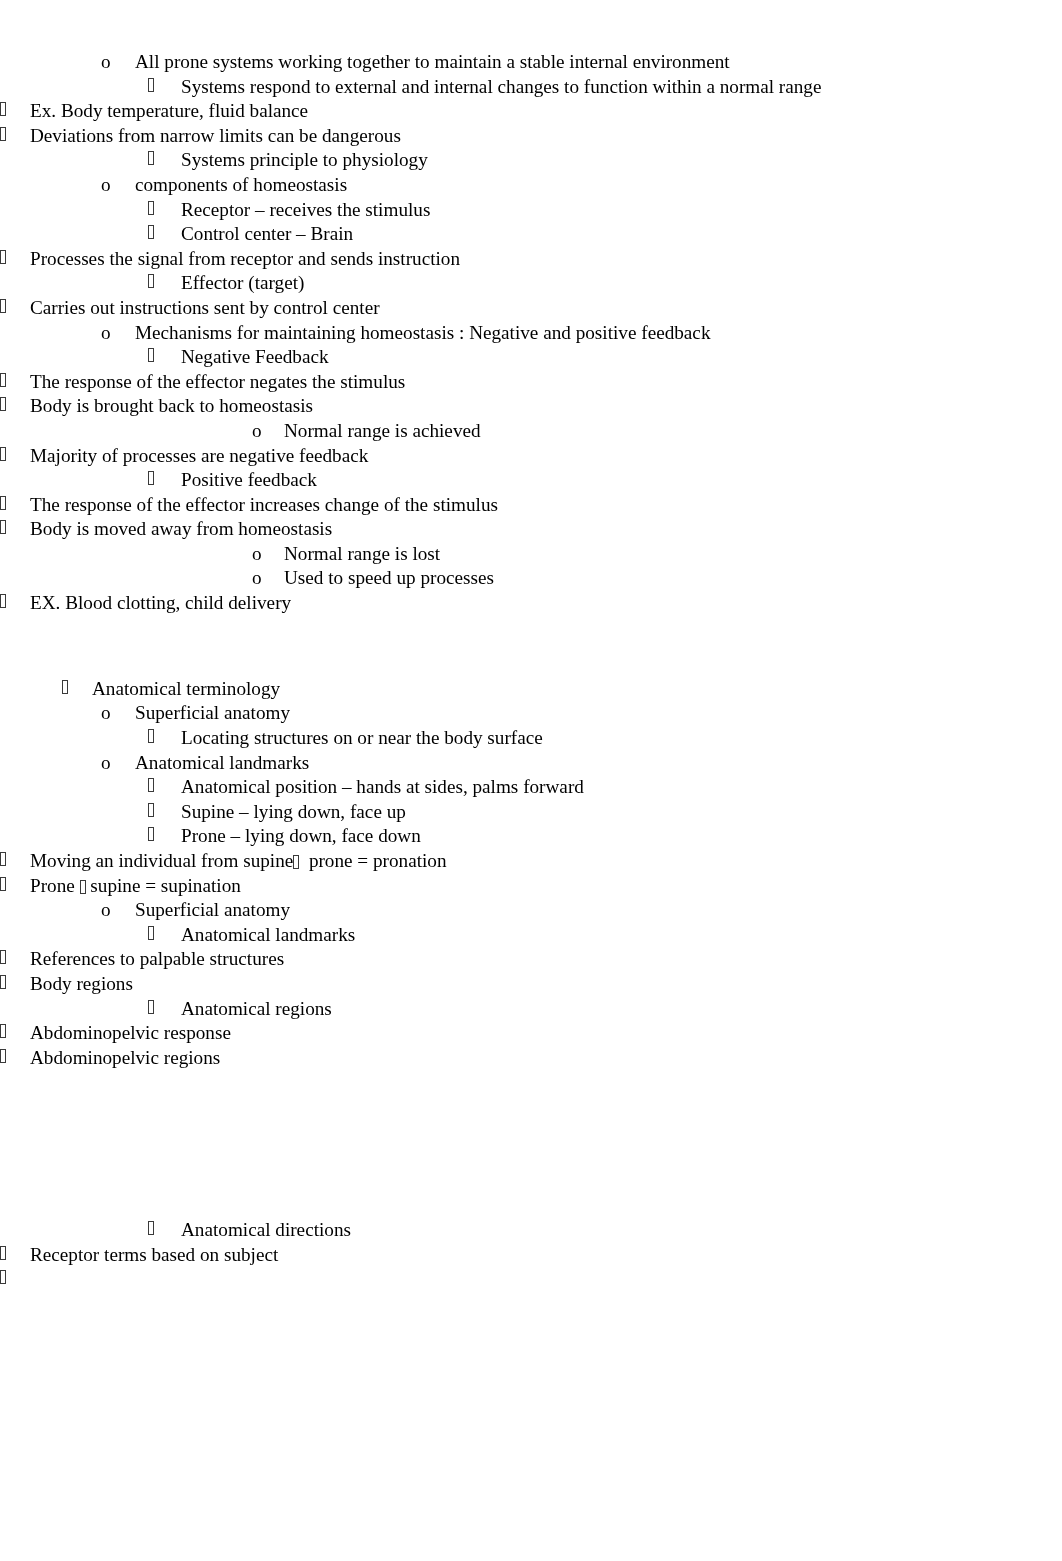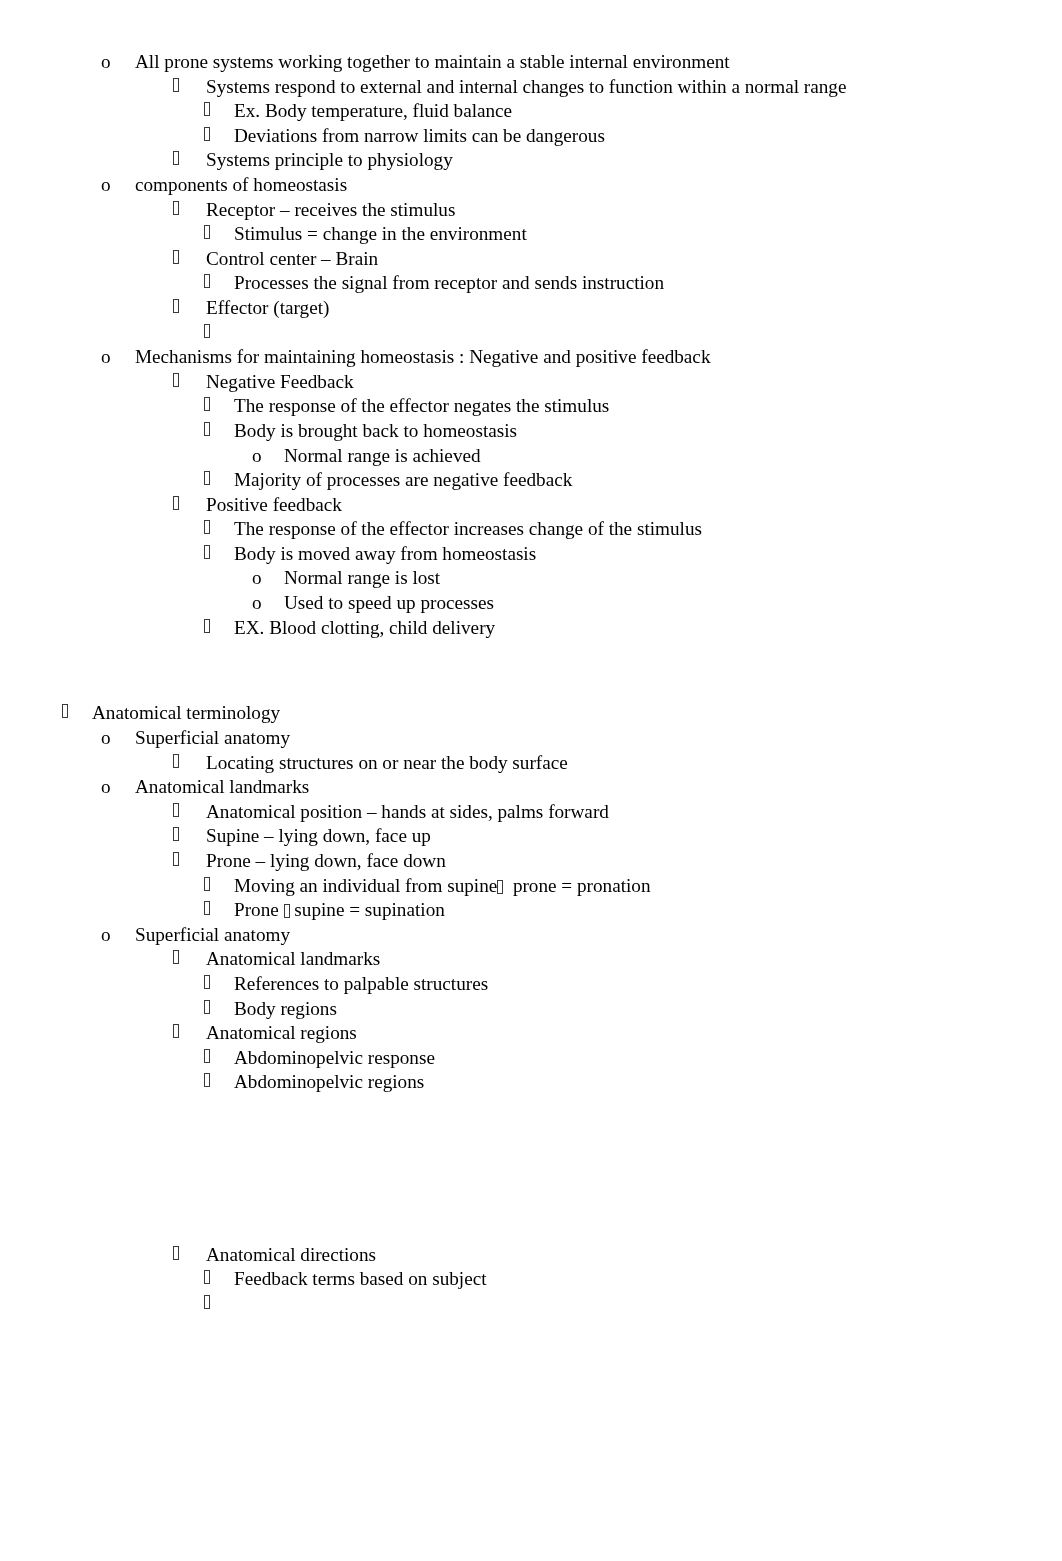--- a/index.html
+++ b/index.html
@@ -76,47 +76,46 @@
     top: 2px;
     vertical-align: baseline;
     background: transparent;
   }
 
   
   .lvl-1 { padding-left: 62px; margin-top: 12px;  }
   .lvl-1 .marker { width: 30px; }
   .lvl-2 { padding-left: 101px; }
   .lvl-2 .marker { width: 34px; }
-  .lvl-3 { padding-left: 148px; margin-left: 25px; }
+  .lvl-3 { padding-left: 148px; }
   .lvl-3 .marker { width: 33px; }
-  .lvl-4 { padding-left: 204px; }
+  .lvl-4 { }
   .lvl-4 .marker { width: 30px; }
   .lvl-5 { padding-left: 252px; }
   .lvl-5 .marker { width: 32px; }
 
   .txt { display: inline-block; }
 </style>
 </head>
 <body>
 
 <div id="doc">
 
   <div class="outline">
       <div class="line lvl-2"><span class="marker"><span class="bullet-o">o</span></span><span class="txt">All prone systems working together to maintain a stable internal environment</span></div>
       <div class="line lvl-3"><span class="marker"><span class="bullet-tofu"></span></span><span class="txt">Systems respond to external and internal changes to function within a normal range</span></div>
       <div class="line lvl-4"><span class="marker"><span class="bullet-tofu"></span></span><span class="txt">Ex. Body temperature, fluid balance</span></div>
       <div class="line lvl-4"><span class="marker"><span class="bullet-tofu"></span></span><span class="txt">Deviations from narrow limits can be dangerous</span></div>
       <div class="line lvl-3"><span class="marker"><span class="bullet-tofu"></span></span><span class="txt">Systems principle to physiology</span></div>
       <div class="line lvl-2"><span class="marker"><span class="bullet-o">o</span></span><span class="txt">components of homeostasis</span></div>
       <div class="line lvl-3"><span class="marker"><span class="bullet-tofu"></span></span><span class="txt">Receptor – receives the stimulus</span></div>
-      <div class="line lvl-4"><span class="marker"><span class="bullet-tofu"></span></span><span class="txt">Stimulus = change in the environment</span></div>
       <div class="line lvl-3"><span class="marker"><span class="bullet-tofu"></span></span><span class="txt">Control center – Brain</span></div>
       <div class="line lvl-4"><span class="marker"><span class="bullet-tofu"></span></span><span class="txt">Processes the signal from receptor and sends instruction</span></div>
       <div class="line lvl-3"><span class="marker"><span class="bullet-tofu"></span></span><span class="txt">Effector (target)</span></div>
-      <div class="line lvl-4"><span class="marker"><span class="bullet-tofu"></span></span></div>
+      <div class="line lvl-4"><span class="marker"><span class="bullet-tofu"></span></span><span class="txt">Carries out instructions sent by control center</span></div>
       <div class="line lvl-2"><span class="marker"><span class="bullet-o">o</span></span><span class="txt">Mechanisms for maintaining homeostasis : Negative and positive feedback</span></div>
       <div class="line lvl-3"><span class="marker"><span class="bullet-tofu"></span></span><span class="txt">Negative Feedback</span></div>
       <div class="line lvl-4"><span class="marker"><span class="bullet-tofu"></span></span><span class="txt">The response of the effector negates the stimulus</span></div>
       <div class="line lvl-4"><span class="marker"><span class="bullet-tofu"></span></span><span class="txt">Body is brought back to homeostasis</span></div>
       <div class="line lvl-5"><span class="marker"><span class="bullet-o">o</span></span><span class="txt">Normal range is achieved</span></div>
       <div class="line lvl-4"><span class="marker"><span class="bullet-tofu"></span></span><span class="txt">Majority of processes are negative feedback</span></div>
       <div class="line lvl-3"><span class="marker"><span class="bullet-tofu"></span></span><span class="txt">Positive feedback</span></div>
       <div class="line lvl-4"><span class="marker"><span class="bullet-tofu"></span></span><span class="txt">The response of the effector increases change of the stimulus</span></div>
       <div class="line lvl-4"><span class="marker"><span class="bullet-tofu"></span></span><span class="txt">Body is moved away from homeostasis</span></div>
       <div class="line lvl-5"><span class="marker"><span class="bullet-o">o</span></span><span class="txt">Normal range is lost</span></div>
@@ -142,17 +141,17 @@
       <div class="line lvl-4"><span class="marker"><span class="bullet-tofu"></span></span><span class="txt">Body regions</span></div>
       <div class="line lvl-3"><span class="marker"><span class="bullet-tofu"></span></span><span class="txt">Anatomical regions</span></div>
       <div class="line lvl-4"><span class="marker"><span class="bullet-tofu"></span></span><span class="txt">Abdominopelvic response</span></div>
       <div class="line lvl-4"><span class="marker"><span class="bullet-tofu"></span></span><span class="txt">Abdominopelvic regions</span></div>
     </div>
 
   <div id="gap2" style="height: 147.6px;"></div>
 
   <div class="outline">
       <div class="line lvl-3"><span class="marker"><span class="bullet-tofu"></span></span><span class="txt">Anatomical directions</span></div>
-      <div class="line lvl-4"><span class="marker"><span class="bullet-tofu"></span></span><span class="txt">Feedback terms based on subject</span></div>
+      <div class="line lvl-4"><span class="marker"><span class="bullet-tofu"></span></span><span class="txt">Receptor terms based on subject</span></div>
       <div class="line lvl-4"><span class="marker"><span class="bullet-tofu"></span></span></div>
     </div>
 
 </div>
 
 </body></html>

